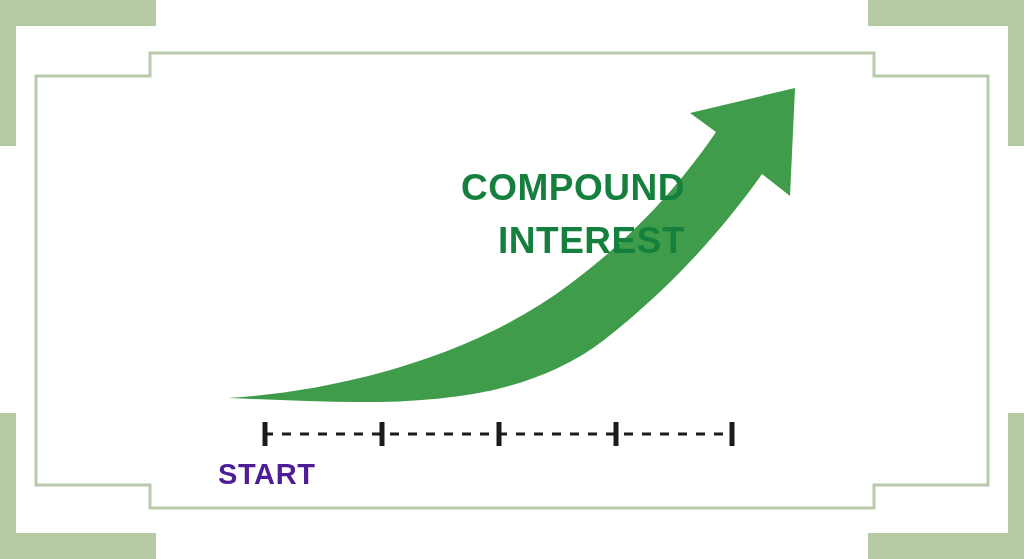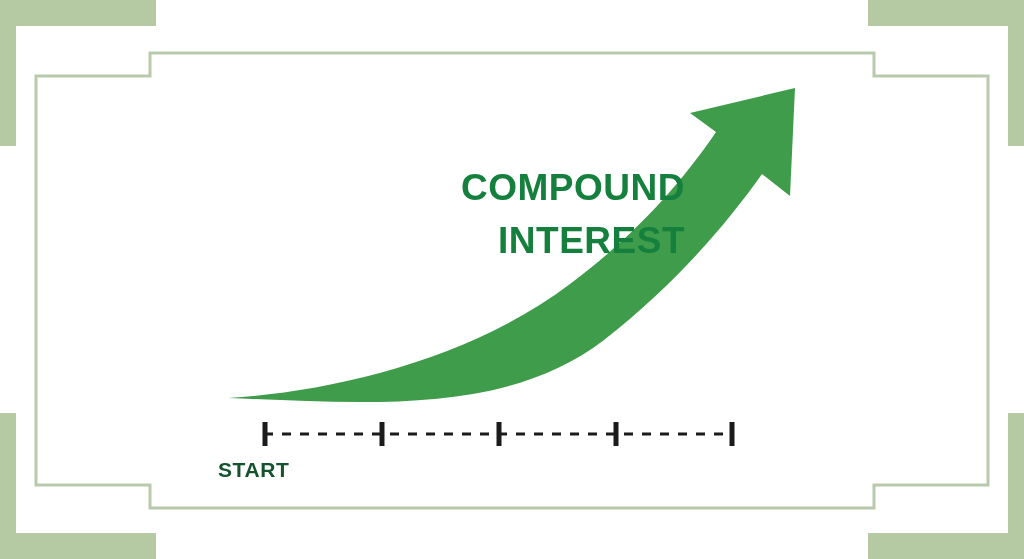--- a/index.html
+++ b/index.html
@@ -100,23 +100,23 @@
     left: 258px;
     top: 419px;
     width: 480px;
     height: 30px;
   }
   #timeline-svg { width: 480px; height: 30px; display: block; }
 
   
   .axis-label {
     position: absolute;
-    color: #14532d;
+    color: #4c1d95;
     font-weight: 700;
-    font-size: 21px;
+    font-size: 29px;
     letter-spacing: 0.6px;
     white-space: nowrap;
   }
   #label-start      { left: 218px; top: 458px; }
   #label-retirement { left: 641px; top: 458px; }
 </style>
 </head>
 <body>
 
 <div id="stage">

